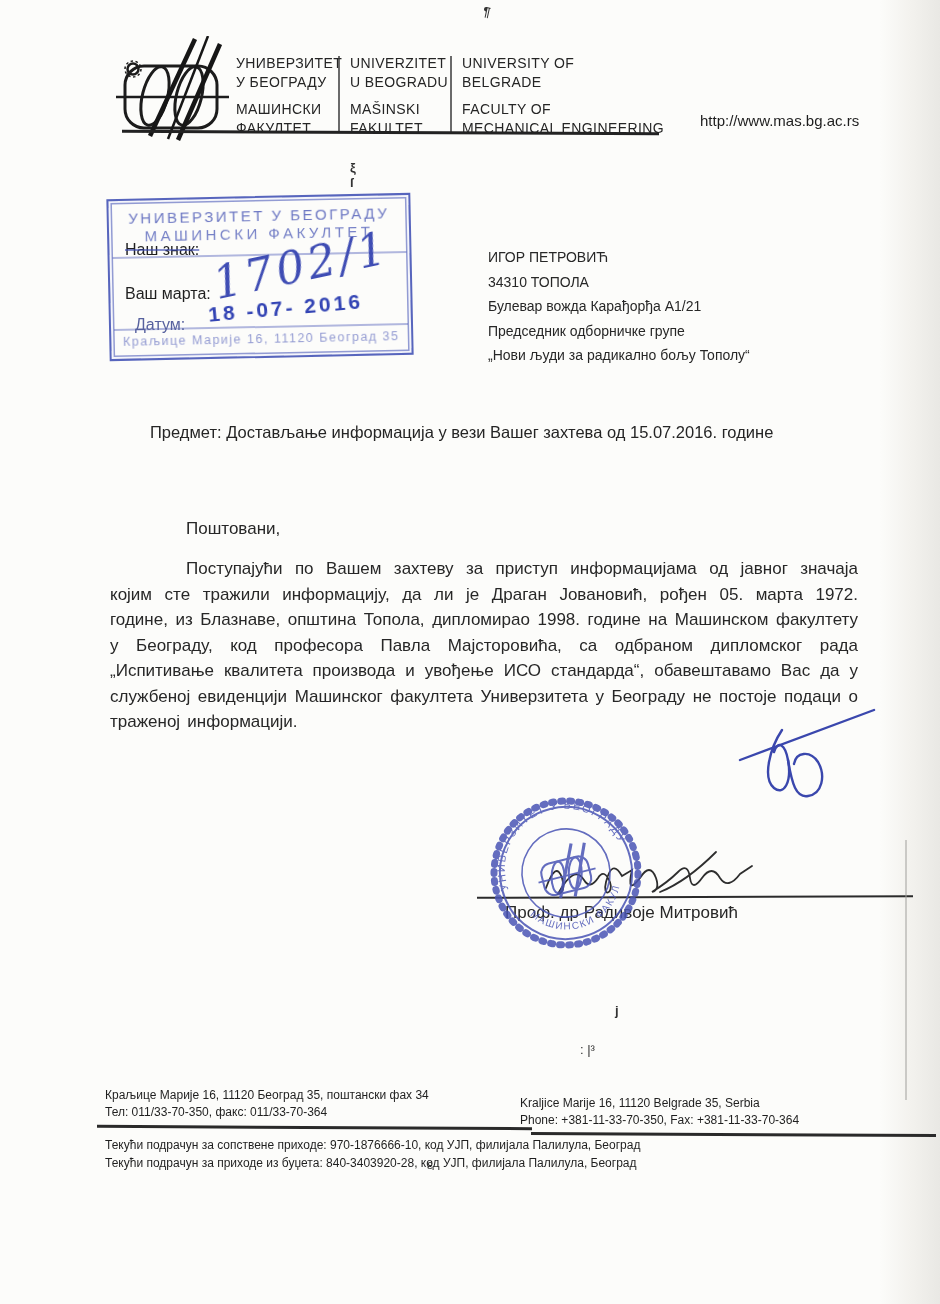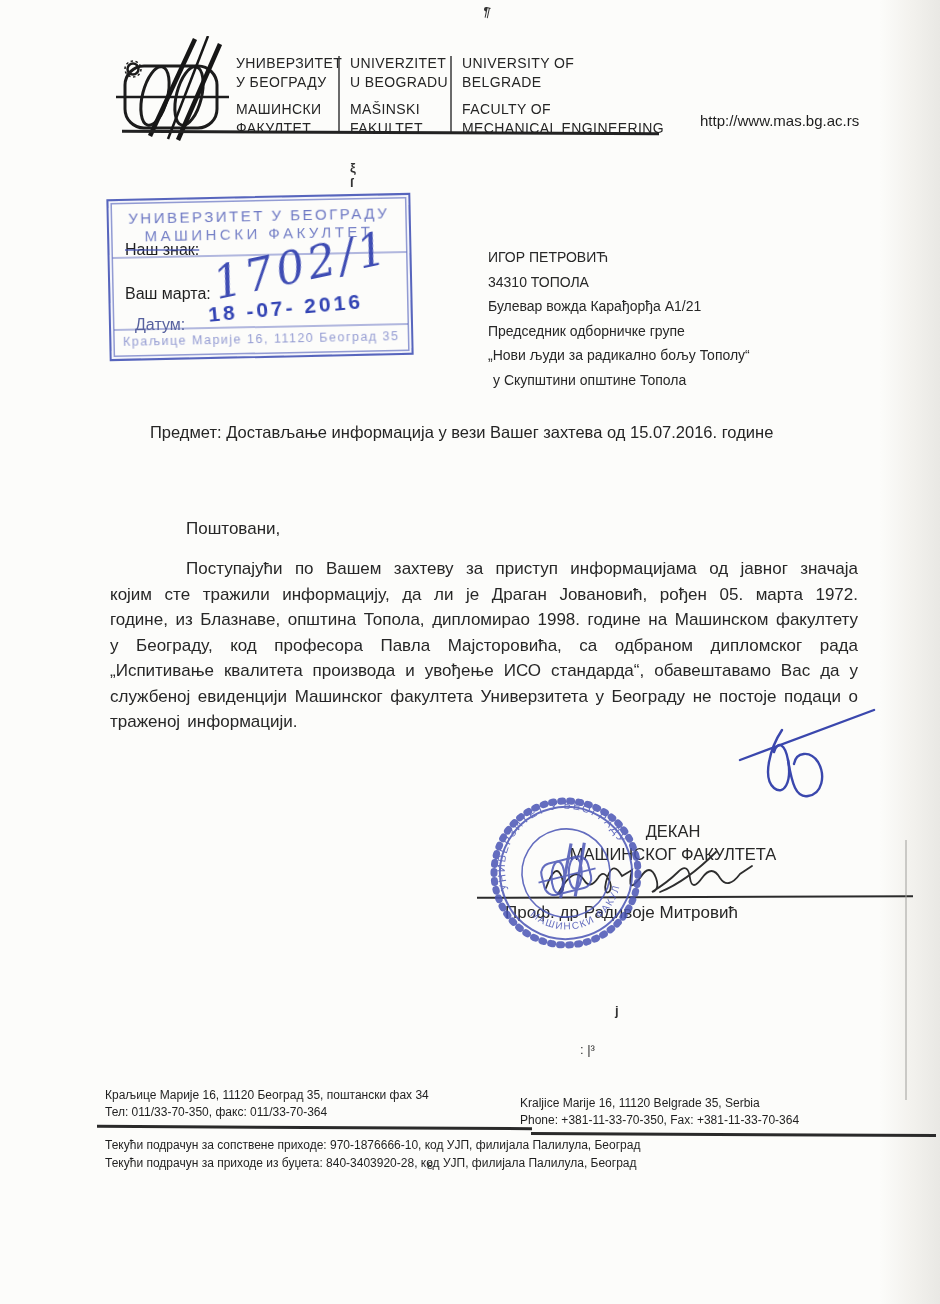--- a/index.html
+++ b/index.html
@@ -112,40 +112,35 @@
   <div class="abs artifact" style="left:615px;top:1003px;font-weight:bold;">ј</div>
   <div class="abs artifact" style="left:580px;top:1042px;">: |³</div>
   <div class="abs artifact" style="left:427px;top:1157px;">ε</div>
 
   <div class="abs recipient" style="left:488px;top:245px;">
     <div>ИГОР ПЕТРОВИЋ</div>
     <div>34310 ТОПОЛА</div>
     <div>Булевар вожда Карађорђа А1/21</div>
     <div>Председник одборничке групе</div>
     <div>„Нови људи за радикално бољу Тополу“</div>
-    <div style="padding-left:5px;">у Скупштини општине Топола</div>
   </div>
 
   <div class="abs subject" style="left:150px;top:423px;">Предмет: Достављање информација у вези Вашег захтева од 15.07.2016. године</div>
 
   <div class="abs salutation" style="left:186px;top:519px;">Поштовани,</div>
   <div class="abs bodytext" style="left:110px;top:556px;">Поступајући по Вашем захтеву за приступ информацијама од јавног значаја којим сте тражили информацију, да ли је Драган Јовановић, рођен 05. марта 1972. године, из Блазнаве, општина Топола, дипломирао 1998. године на Машинском факултету у Београду, код професора Павла Мајсторовића, са одбраном дипломског рада „Испитивање квалитета производа и увођење ИСО стандарда“, обавештавамо Вас да у службеној евиденцији Машинског факултета Универзитета у Београду не постоје подаци о траженој информацији.</div>
 
   <svg class="abs" style="left:722px;top:698px;" width="170" height="112" viewBox="0 0 170 112">
     <g fill="none" stroke="#3a47ad" stroke-width="2.4" stroke-linecap="round">
       <path d="M 18,62 L 152,12"></path>
       <path d="M 60,32 C 48,50 40,80 52,90 C 62,98 70,84 66,62 C 63,46 56,42 52,54"></path>
       <path d="M 66,62 C 70,86 74,100 86,98 C 100,96 104,78 96,64 C 88,52 74,54 72,66"></path>
     </g>
   </svg>
 
-  <div class="abs sig-title" style="left:553px;top:820px;width:240px;">
-    <div>ДЕКАН</div>
-    <div>МАШИНСКОГ ФАКУЛТЕТА</div>
-  </div>
 
   <svg class="abs" style="left:540px;top:848px;" width="230" height="52" viewBox="0 0 230 52">
     <g fill="none" stroke="#2e2e2e" stroke-width="1.8" stroke-linecap="round">
       <path d="M 6,40 Q 16,12 22,30 Q 26,44 18,46 Q 34,16 44,32 Q 50,42 58,30 Q 64,20 70,34 C 74,46 62,50 66,34 Q 72,10 82,28 L 92,22 Q 86,48 100,30 Q 110,14 116,30 Q 120,42 112,44 Q 128,34 138,24 Q 148,14 150,30 Q 152,44 162,30 Q 172,16 180,30 Q 188,42 200,26 L 212,18"></path>
       <path d="M 120,44 C 140,36 160,20 176,4"></path>
     </g>
   </svg>
 
   <div class="abs sig-rule" style="left:477px;top:896px;width:436px;"></div>
   <div class="abs sig-name" style="left:505px;top:903px;">Проф. др Радивоје Митровић</div>

